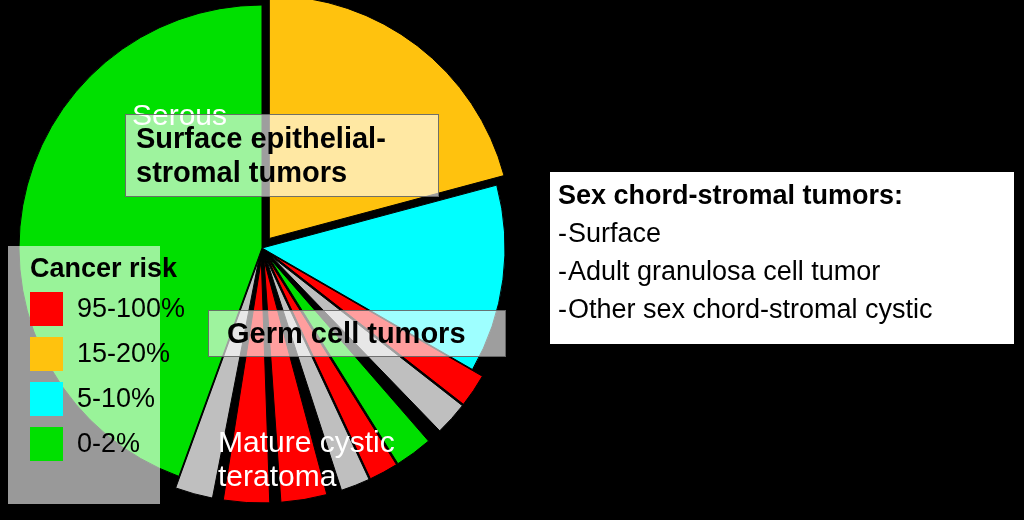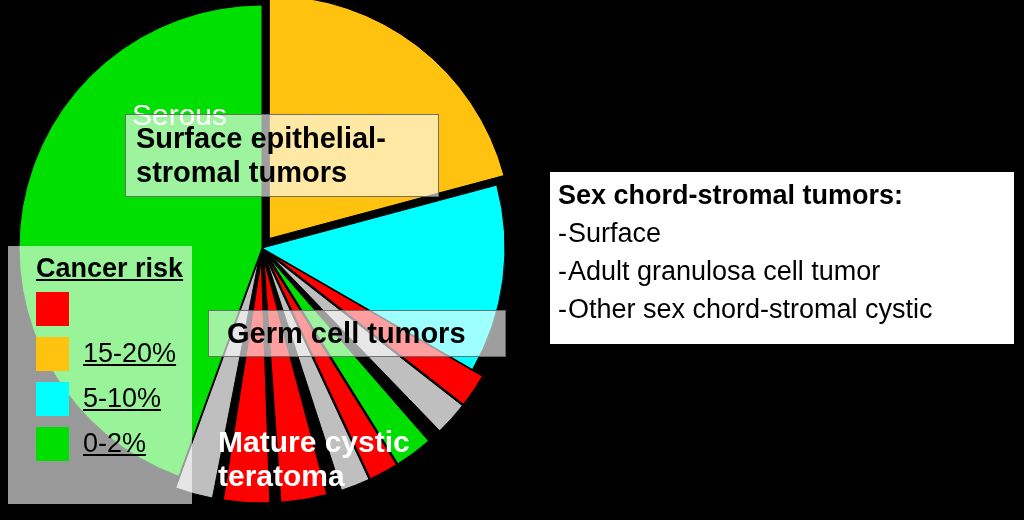--- a/index.html
+++ b/index.html
@@ -34,21 +34,20 @@
   }
   #label-serous {
     left: 132px;
     top: 54px;
     font-size: 30px;
   }
   #label-mature {
     left: 218px;
     top: 381px;
     font-size: 30px;
-    font-weight: bold;
   }
 
   
   .callout {
     position: absolute;
     background: rgba(255,255,255,0.62);
     border: 1px solid rgba(90,90,90,0.85);
     color: #000000;
     font-weight: bold;
     font-family: "Liberation Sans", sans-serif;
@@ -68,26 +67,25 @@
     width: 272px;
     padding: 5px 6px 6px 18px;
     font-size: 29px;
   }
 
   
   #legend {
     position: absolute;
     left: 8px;
     top: 246px;
-    width: 184px;
+    width: 152px;
     height: 258px;
     background: rgba(255,255,255,0.60);
     box-sizing: border-box;
-    padding: 6px 0 0 14px;
-    text-decoration: underline;
+    padding: 6px 0 0 8px;
   }
   #legend-title {
     font-size: 27px;
     font-weight: bold;
     color: #000000;
     margin: 1px 0 2px 14px;
     white-space: pre;
   }
   .legend-row {
     display: flex;
@@ -170,20 +168,21 @@
   <div class="callout" id="callout-surface">Surface epithelial-
 stromal tumors</div>
 
   <div class="callout" id="callout-germ">Germ cell tumors</div>
 
   <div id="legend">
     <div id="legend-title">Cancer risk</div>
     <div id="legend-rows">
         <div class="legend-row">
           <div class="legend-swatch" style="background: rgb(255, 0, 0);"></div>
+          <div class="legend-text">95-100%</div>
         </div>
         <div class="legend-row">
           <div class="legend-swatch" style="background: rgb(255, 194, 14);"></div>
           <div class="legend-text">15-20%</div>
         </div>
         <div class="legend-row">
           <div class="legend-swatch" style="background: rgb(0, 255, 255);"></div>
           <div class="legend-text">5-10%</div>
         </div>
         <div class="legend-row">

